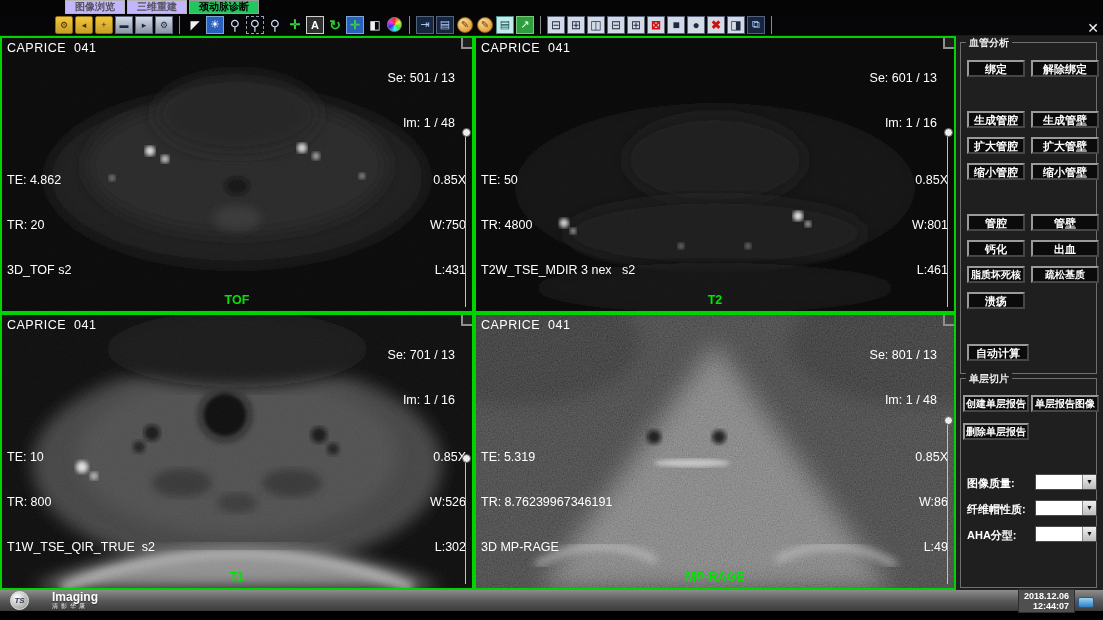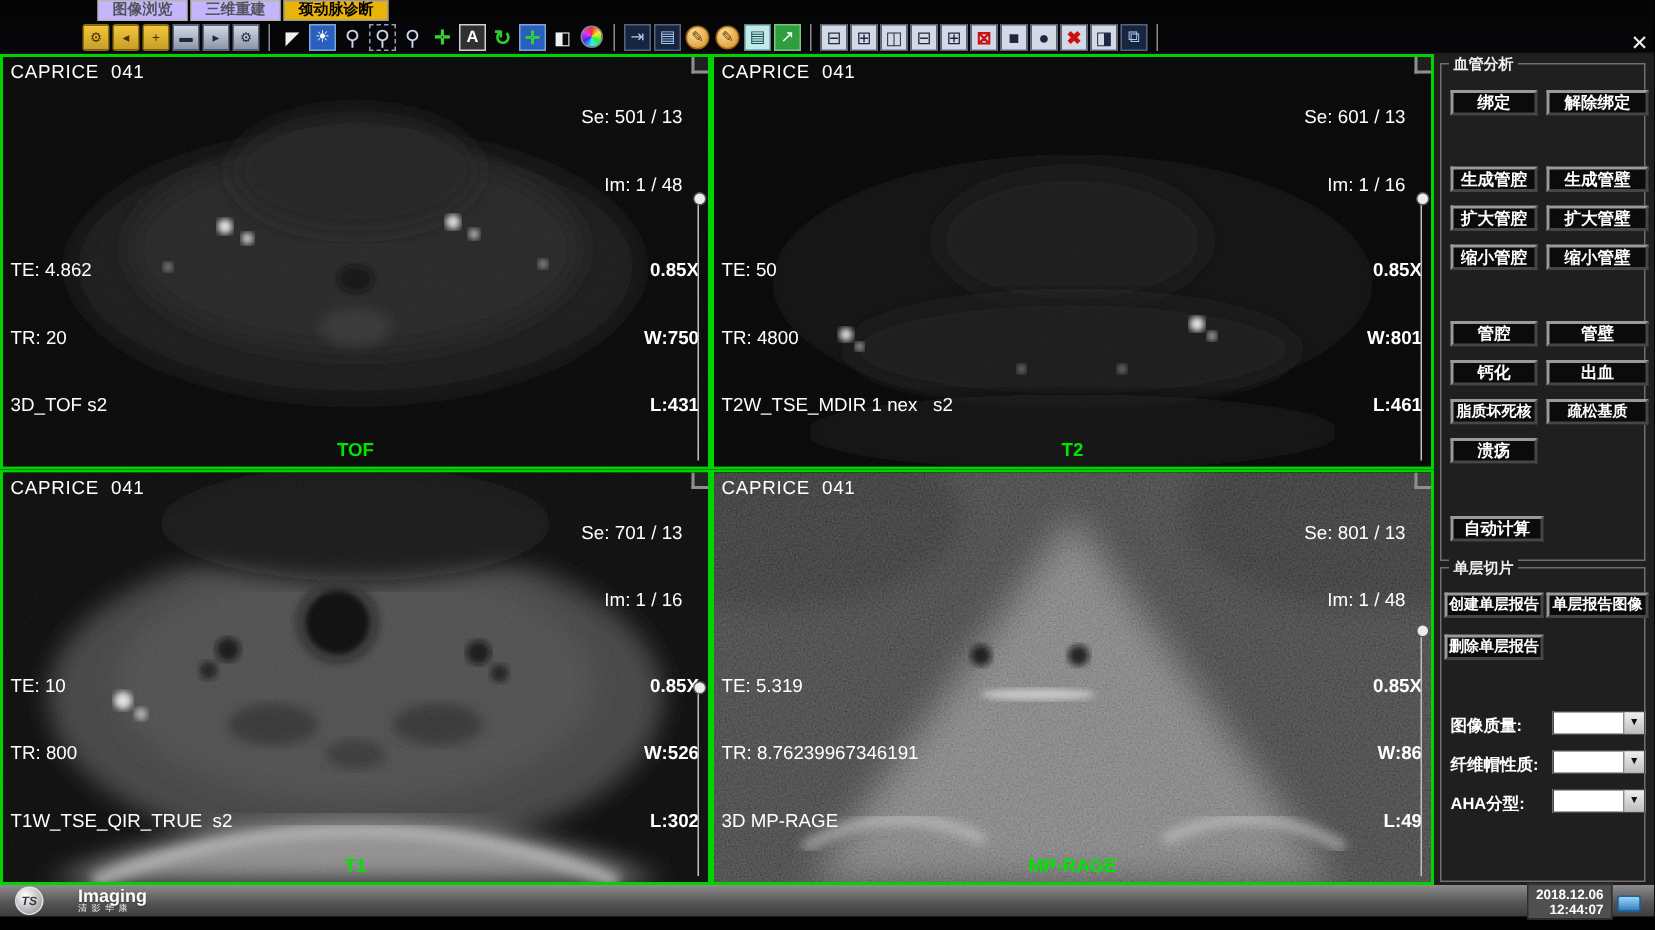--- a/index.html
+++ b/index.html
@@ -6,21 +6,21 @@
   .screen{position:relative;width:1103px;height:620px;background:#000;overflow:hidden;
           font-family:"Liberation Sans",sans-serif;-webkit-font-smoothing:antialiased;}
 
   
   .menubar{position:absolute;left:0;top:0;width:1103px;height:14px;background:#050505;
            display:flex;gap:2px;padding-left:3px;box-sizing:border-box;}
   .tab{height:12px;line-height:12px;padding:0 9px;font-size:10px;font-weight:bold;
        border:1px solid #9a9a9a;white-space:nowrap;cursor:default;}
   .tab.normal{background:#070707;color:#f2f2f2;margin-top:44px;}
   .tab.disabled{background:#c4b5fd;color:#54545c;border-color:#b5b5b5;}
-  .tab.active{background:#eab308;color:#000;}
+  .tab.active{background:#22c55e;color:#000;}
 
   
   .toolbar{position:absolute;left:0;top:14px;width:1103px;height:22px;background:#060608;
            display:flex;align-items:center;padding-left:54px;box-sizing:border-box;
            border-bottom:1px solid #241024;}
   .ticon{width:18px;height:18px;margin:0 1px;display:inline-flex;align-items:center;
          justify-content:center;font-size:13px;color:#ddd;box-sizing:border-box;flex:0 0 auto;}
   .tsep{width:1px;height:18px;background:#8a8a8a;margin:0 5px;flex:0 0 auto;}
   .folder{background:linear-gradient(#f3c63a,#c79f28);color:#40300a;border-radius:2px;
           font-size:9px;border:1px solid #8a6d14;}
@@ -49,21 +49,21 @@
   
   .grid{position:absolute;left:0;top:36px;width:956px;height:554px;display:grid;
         grid-template-columns:474px 482px;grid-template-rows:277px 277px;}
   .viewport{position:relative;border:2px solid #00d400;background:#000;overflow:hidden;box-sizing:border-box;}
   .viewport svg.mri{position:absolute;left:0;top:0;width:100%;height:100%;}
   .ov{position:absolute;color:#fff;font-size:12.5px;line-height:15px;white-space:pre;}
   .ov.patient{top:3px;left:5px;letter-spacing:.5px;}
   .ov.seim{top:3px;right:17px;text-align:right;}
   .ov.params{bottom:3px;left:5px;}
   .ov.seqlabel{bottom:3px;left:0;width:100%;text-align:center;color:#00e400;font-weight:bold;}
-  .ov.wl{bottom:3px;right:6px;text-align:right;font-weight:bold;}
+  .ov.wl{bottom:3px;right:6px;text-align:right;}
   .corner-btn{position:absolute;top:0;right:0;width:11px;height:11px;box-sizing:border-box;
               background:rgba(60,60,60,.4);border:2px solid #8f8f8f;border-top:none;border-right:none;}
   .slice-slider{position:absolute;right:6px;bottom:4px;width:1px;background:#c0c0c0;}
   .slider-handle{position:absolute;top:-3px;left:-3px;width:7px;height:7px;border-radius:50%;
                  background:#ececec;border:1px solid #555;}
   .viewport:nth-child(1) .slice-slider{top:34%;}
   .viewport:nth-child(2) .slice-slider{top:34%;}
   .viewport:nth-child(3) .slice-slider{top:52%;}
   .viewport:nth-child(4) .slice-slider{top:38%;}
 
@@ -231,21 +231,21 @@
         <rect width="478" height="273" filter="url(#grain)" opacity="0.06"></rect>
       </svg>
       <div class="ov patient">CAPRICE  041</div>
       <div class="ov seim">
         <div>Se: 601 / 13</div>
         <div>Im: 1 / 16</div>
       </div>
       <div class="ov params">
         <div>TE: 50</div>
         <div>TR: 4800</div>
-        <div>T2W_TSE_MDIR 1 nex   s2</div>
+        <div>T2W_TSE_MDIR 3 nex   s2</div>
       </div>
       <div class="ov seqlabel">T2</div>
       <div class="ov wl">
         <div>0.85X</div>
         <div>W:801</div>
         <div>L:461</div>
       </div>
       <div class="corner-btn"></div>
       <div class="slice-slider">
         <div class="slider-handle"></div>

